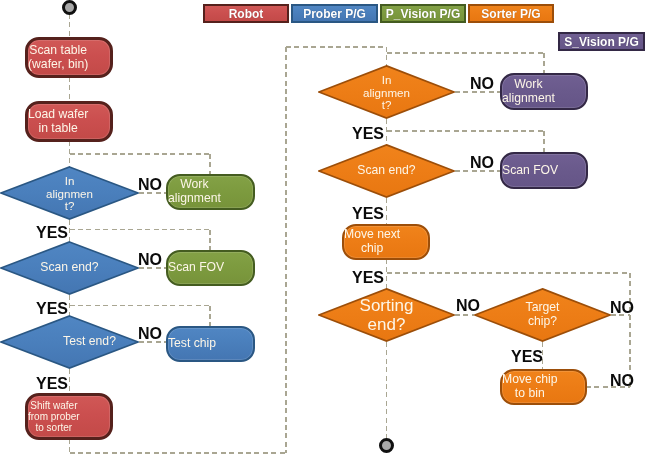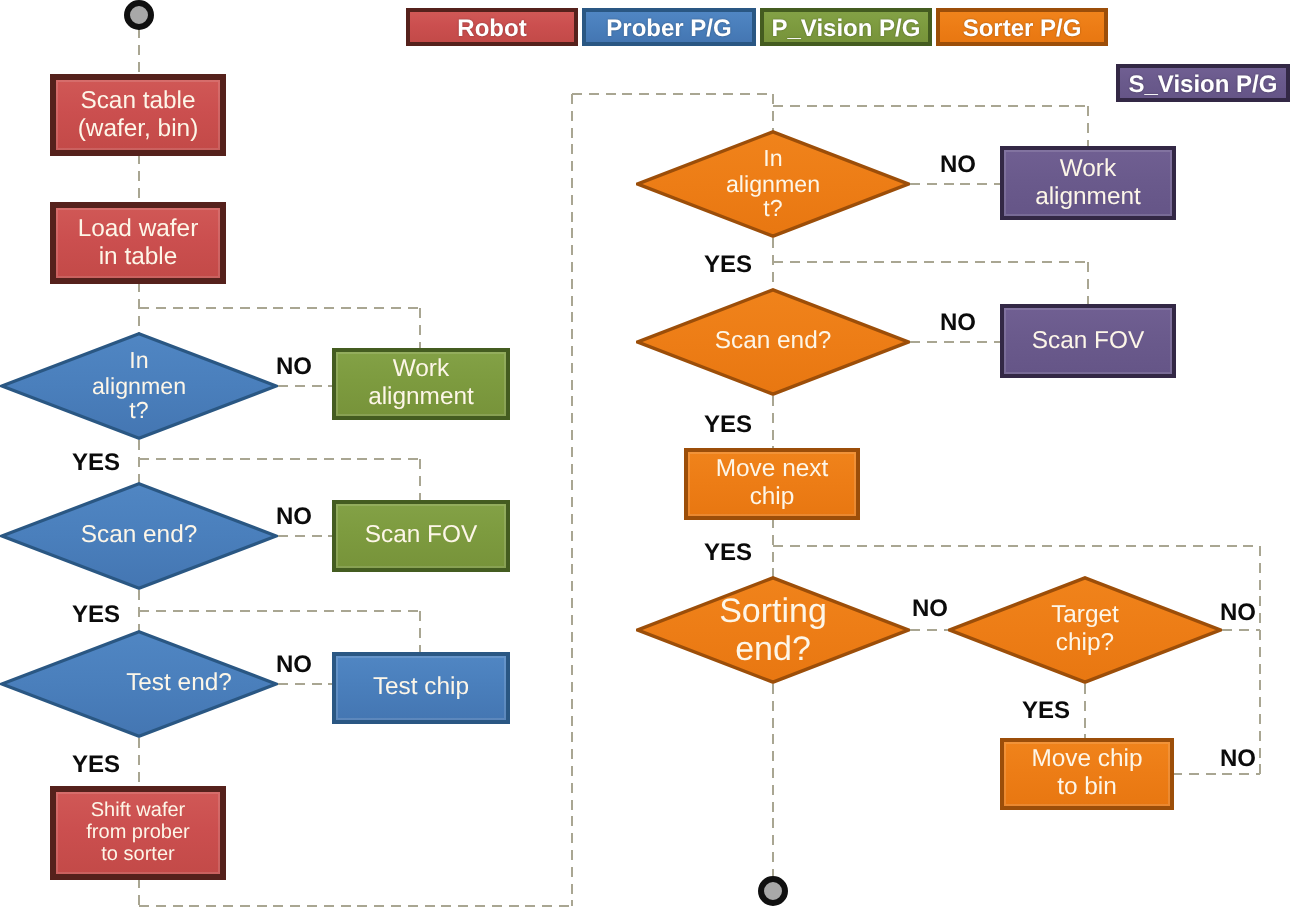--- a/index.html
+++ b/index.html
@@ -6,38 +6,38 @@
   html,body{margin:0;padding:0;background:#ffffff;}
   body{width:646px;height:459px;font-family:"Liberation Sans",sans-serif;overflow:hidden;position:relative;}
   #stage{position:absolute;left:0;top:0;width:646px;height:336px;}
 
   
   .legend-item{position:absolute;box-sizing:border-box;display:flex;align-items:center;justify-content:center;
                font-family:"Liberation Sans",sans-serif;font-weight:bold;font-size:12px;color:#ffffff;
                text-shadow:0 0 1px rgba(0,0,0,.35);border-style:solid;border-width:2px;}
 
   
-  .node{position:absolute;box-sizing:border-box;display:flex;align-items:center;justify-content:center;
-        text-align:center;line-height:1.12;color:#fdf6e8;border-style:solid;}
+  .node{position:absolute;box-sizing:border-box;display:flex;align-items:center;justify-content:flex-start;
+        text-align:center;line-height:1.12;color:#fdf6e8;border-style:solid;border-radius:14px;}
   .node span,.dia span{display:block;}
 
   .box{box-shadow:inset 0 0 0 1px rgba(255,255,255,0.13);}
 
   
   .dia{position:absolute;}
   .dia svg{position:absolute;left:0;top:0;}
   .dia .txt{position:absolute;left:0;top:0;width:100%;height:100%;display:flex;align-items:center;
             justify-content:center;text-align:center;line-height:1.12;color:#fdf6e8;}
 
   
   .wires{position:absolute;left:0;top:0;width:646px;height:459px;}
   .wires line{stroke:#a9a692;stroke-width:1.35;stroke-dasharray:5 3.4;shape-rendering:crispEdges;}
 
   
-  .flag{position:absolute;font-family:"Liberation Sans",sans-serif;font-weight:bold;font-size:12px;
+  .flag{position:absolute;font-family:"Liberation Sans",sans-serif;font-weight:bold;font-size:16px;
         color:#0b0b0b;white-space:nowrap;letter-spacing:0px;}
 
   
   .term{position:absolute;border-radius:50%;box-sizing:border-box;}
 </style>
 </head>
 <body>
 <div id="stage">
 <div>
 <div class="legend-item" style="left:203px;top:4px;width:86px;height:19px;background:linear-gradient(180deg,#d05856 0%,#cb4f4f 45%,#c34a48 100%);border-color:#55211c;">

